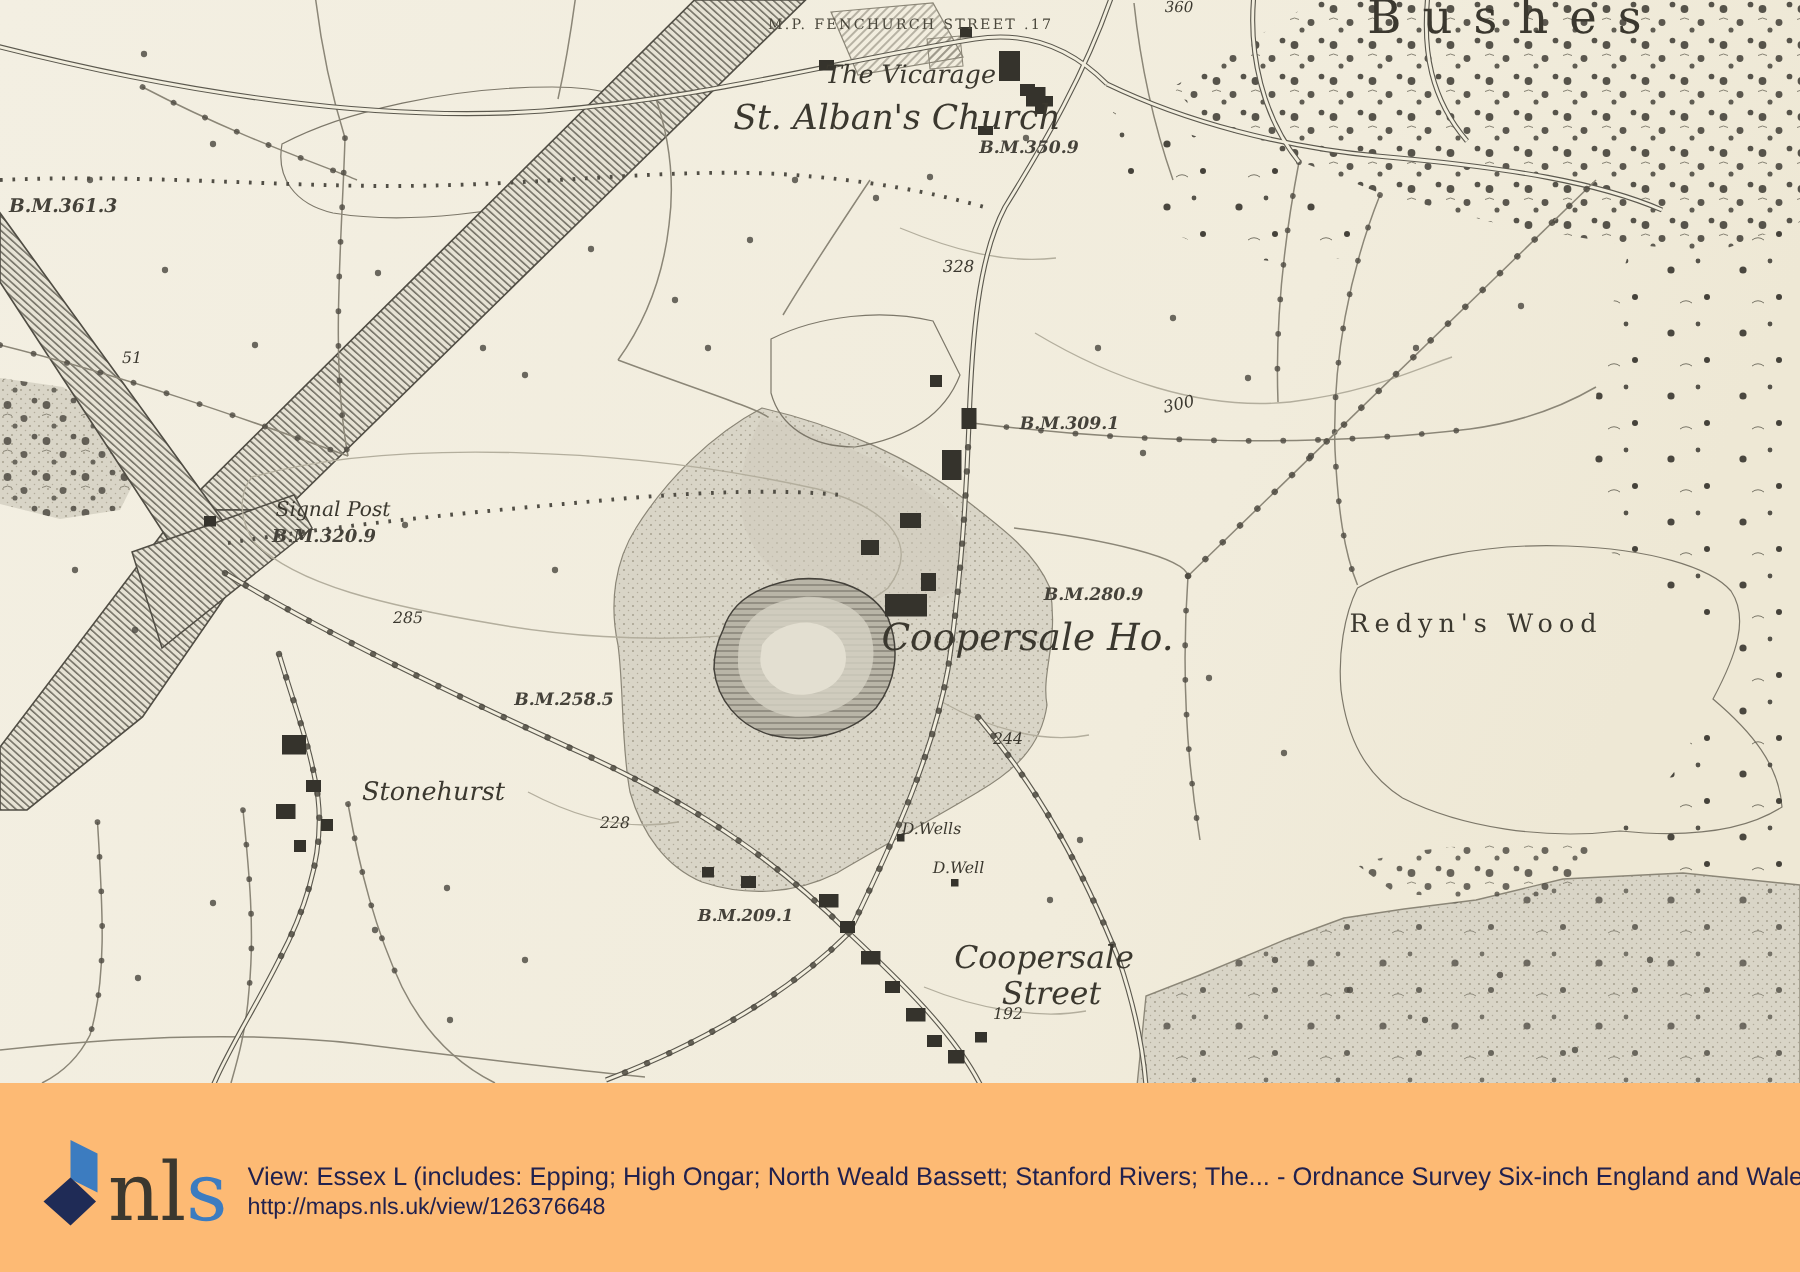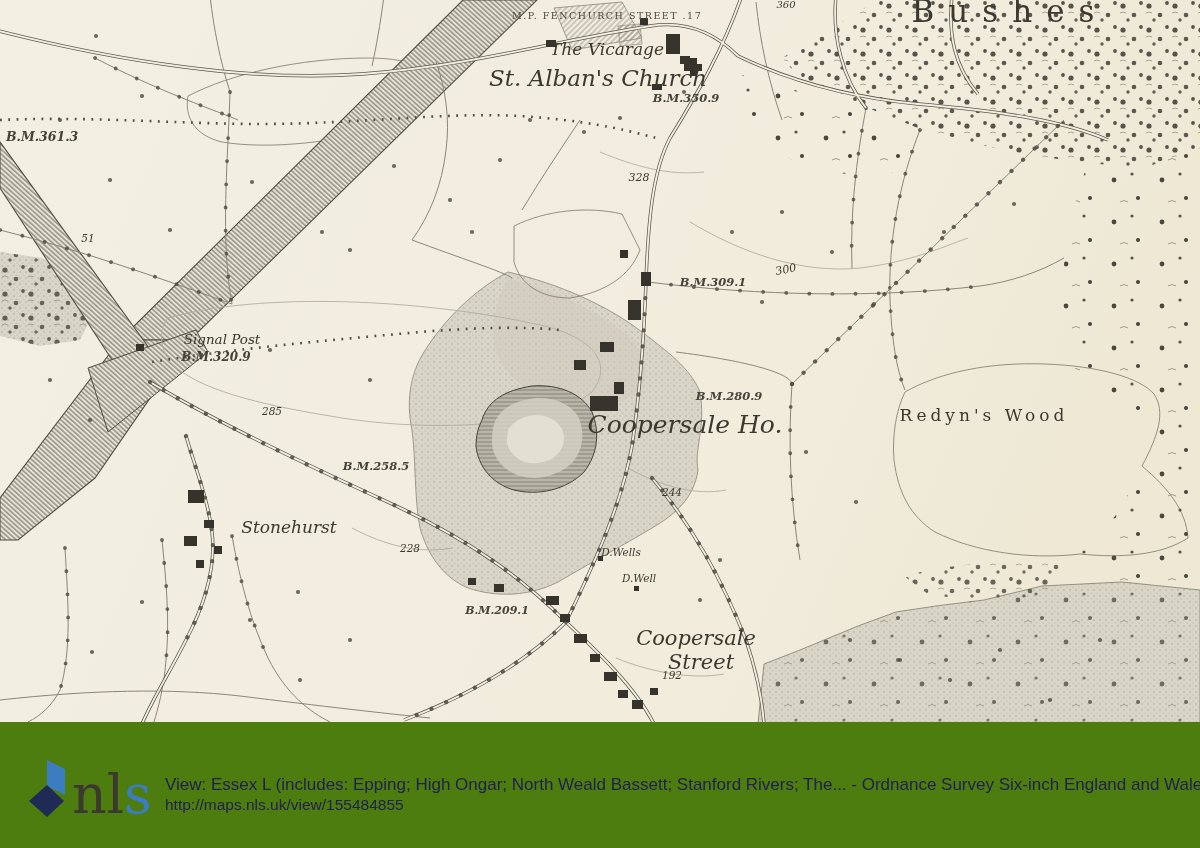--- a/index.html
+++ b/index.html
@@ -1,19 +1,19 @@
 <!DOCTYPE html>
 <html><head>
 <meta charset="utf-8">
 <style>
   html,body{margin:0;padding:0;}
   body{width:1200px;height:848px;background:#ffffff;position:relative;overflow:hidden;
        font-family:"Liberation Sans", sans-serif;}
   .map-area{position:absolute;top:0;left:0;width:1200px;height:722px;}
-  .footer{position:absolute;top:722px;left:0;width:1200px;height:126px;background:#4d7c0f;}
+  .footer{position:absolute;top:722px;left:0;width:1200px;height:126px;background:#fdba74;}
   .nls-logo{position:absolute;left:26px;top:28px;width:140px;height:78px;}
   .footer-text{position:absolute;left:165px;top:52px;width:1035px;overflow:hidden;}
   .footer-title{font-size:17px;line-height:21px;color:#21214e;white-space:nowrap;overflow:hidden;}
   .footer-url{font-size:15.5px;line-height:19px;color:#21214e;white-space:nowrap;}
   
   text{font-family:"DejaVu Serif", serif;fill:#3b382f;}
   .it{font-style:italic;}
   .bm{font-style:italic;font-weight:bold;fill:#45423a;}
   .caps{letter-spacing:1.5px;fill:#4a473c;}
   .roadc{stroke:#5b584e;stroke-width:3.4;fill:none;}
@@ -299,15 +299,15 @@
 <div class="footer">
   <div class="nls-logo">
     <svg width="140" height="78" viewBox="0 0 140 78" xmlns="http://www.w3.org/2000/svg">
       <polygon points="21,10 39,19 39,45 21,36" fill="#3c7cc0"></polygon>
       <polygon points="3,51 21,35 38,51 21,67" fill="#1f2b56"></polygon>
       <text x="46" y="63" font-family="DejaVu Serif, serif" font-size="54" fill="#1f2b56"><tspan>nl</tspan><tspan fill="#3c7cc0">s</tspan></text>
     </svg>
   </div>
   <div class="footer-text">
     <div class="footer-title">View: Essex L (includes: Epping; High Ongar; North Weald Bassett; Stanford Rivers; The... - Ordnance Survey Six-inch England and Wales</div>
-    <div class="footer-url">http://maps.nls.uk/view/155484855</div>
+    <div class="footer-url">http://maps.nls.uk/view/126376648</div>
   </div>
 </div>
 
 </body></html>

